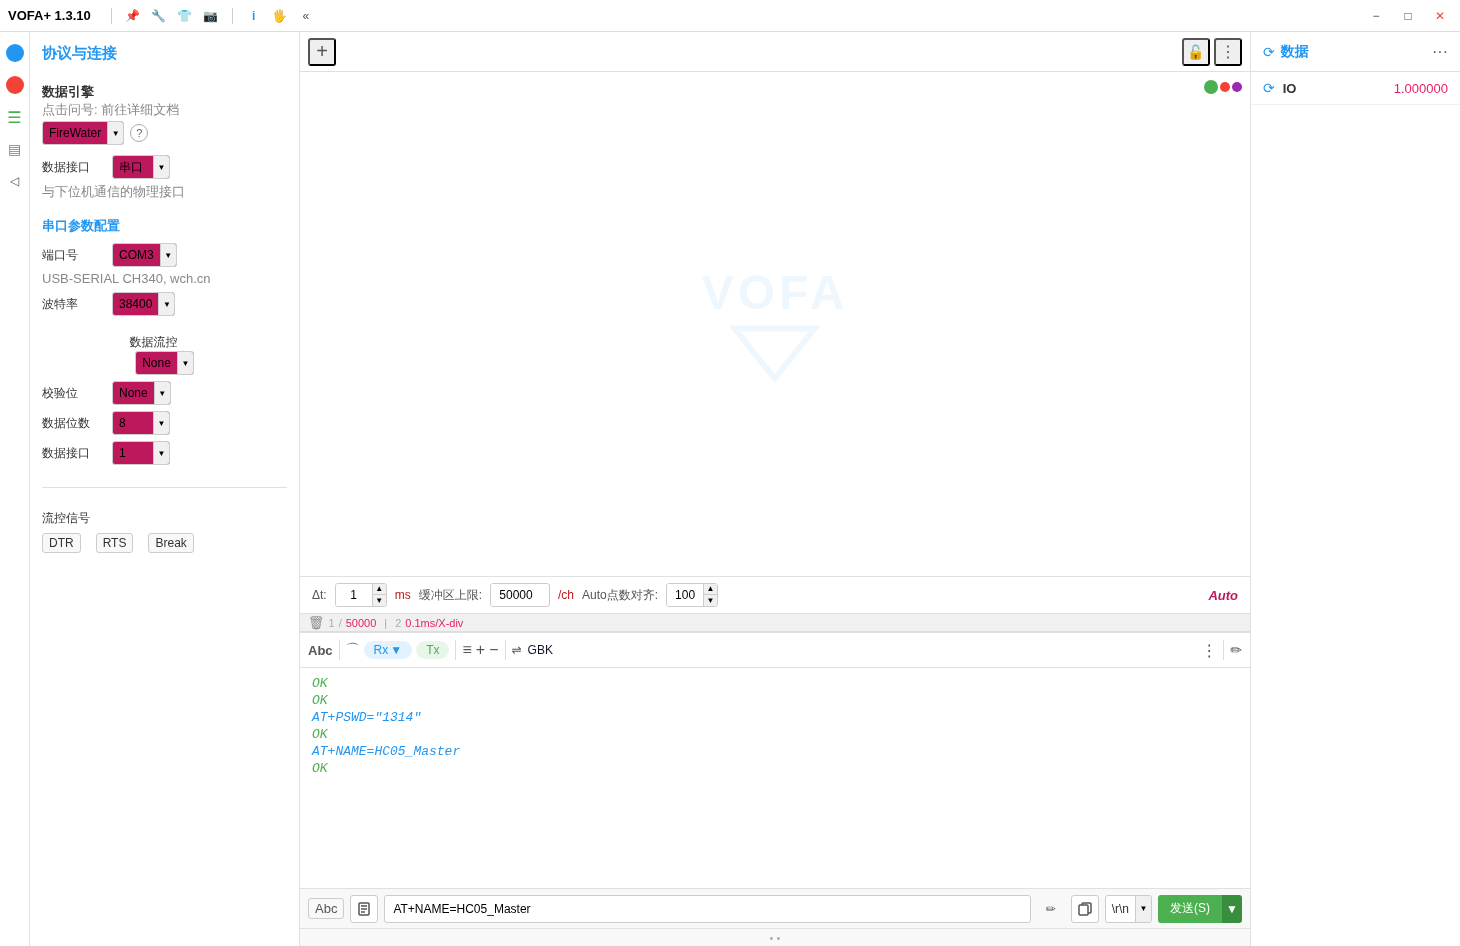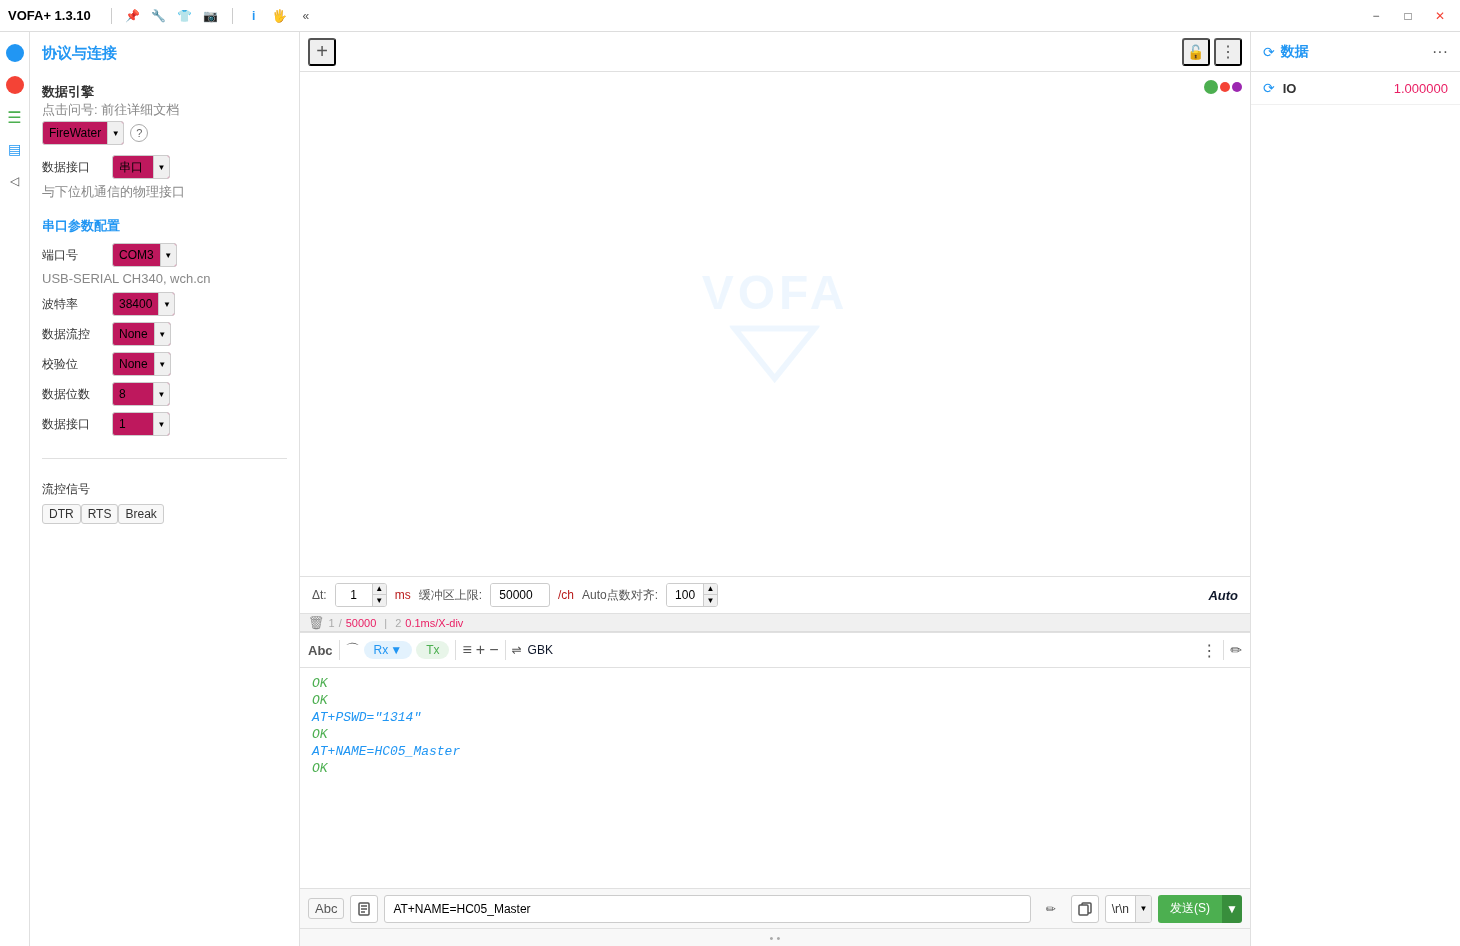--- a/index.html
+++ b/index.html
@@ -35,42 +35,42 @@
 
     .question-mark { width: 18px; height: 18px; border-radius: 50%; border: 1px solid #aaa; display: flex; align-items: center; justify-content: center; font-size: 11px; color: #666; cursor: pointer; }
 
     .param-row { display: flex; align-items: center; margin-bottom: 4px; }
     .param-label { font-size: 12px; color: #333; width: 70px; }
 
     .divider { height: 1px; background: #e0e0e0; margin: 8px 0; }
 
     .flow-section { margin-top: 4px; }
     .flow-title { font-size: 12px; color: #333; margin-bottom: 6px; }
-    .flow-buttons { display: flex; gap: 0; }
+    .flow-buttons { display: flex; gap: 15px; }
     .flow-btn { font-size: 12px; color: #333; padding: 2px 6px; border: 1px solid #ccc; border-radius: 3px; background: #f8f8f8; cursor: pointer; }
 
     
     .main-content { flex: 1; display: flex; flex-direction: column; background: #f5f5f5; }
 
     
     .chart-toolbar { height: 40px; background: #fff; border-bottom: 1px solid #e0e0e0; display: flex; align-items: center; padding: 0 8px; gap: 4px; }
     .toolbar-btn { width: 28px; height: 28px; display: flex; align-items: center; justify-content: center; cursor: pointer; border-radius: 3px; color: #555; font-size: 16px; }
     .toolbar-spacer { flex: 1; }
 
     
     .chart-area { flex: 1; background: #fff; position: relative; display: flex; align-items: center; justify-content: center; }
     .vofa-watermark { position: absolute; top: 50%; left: 50%; transform: translate(-50%, -50%); opacity: 0.15; }
     .vofa-text { font-size: 48px; color: #90caf9; letter-spacing: 4px; font-weight: bold; }
 
     
     .chart-controls { height: 38px; background: #fff; border-top: 1px solid #e0e0e0; border-bottom: 1px solid #e0e0e0; display: flex; align-items: center; padding: 0 12px; gap: 8px; font-size: 12px; }
     .ctrl-label { color: #555; }
     .ctrl-unit { color: #b91c1c; }
     .ctrl-spacer { flex: 1; }
-    .auto-label { font-size: 13px; font-style: italic; font-weight: bold; color: #0f172a; }
+    .auto-label { font-size: 13px; font-style: italic; font-weight: bold; color: #be185d; }
     .dot-green { width: 14px; height: 14px; border-radius: 50%; background: #4caf50; }
     .dot-red { width: 10px; height: 10px; border-radius: 50%; background: #f44336; }
     .dot-purple { width: 10px; height: 10px; border-radius: 50%; background: #9c27b0; }
 
     
     .slider-row { height: 18px; background: #f0f0f0; border-bottom: 1px solid #ddd; position: relative; }
     .slider-info { position: absolute; left: 0; top: 0; height: 100%; display: flex; align-items: center; padding: 0 8px; gap: 4px; font-size: 11px; color: #888; }
 
     
     .serial-toolbar { height: 36px; background: #fff; border-top: 1px solid #e0e0e0; border-bottom: 1px solid #e0e0e0; display: flex; align-items: center; padding: 0 8px; gap: 4px; }
@@ -196,21 +196,21 @@
       <div class="hint-text">USB-SERIAL CH340, wch.cn</div>
 
       <div class="param-row" style="margin-top:6px;">
         <span class="param-label label">波特率</span>
         <div class="input-with-dropdown">
           <span class="input-val">38400</span>
           <span class="dropdown-arrow">▼</span>
         </div>
       </div>
 
-      <div class="param-row" style="margin-top:6px;">
+      <div class="param-row" style="margin-top:18px;flex-direction:column;">
         <span class="param-label label">数据流控</span>
         <div class="input-with-dropdown">
           <span class="input-val">None</span>
           <span class="dropdown-arrow">▼</span>
         </div>
       </div>
 
       <div class="param-row" style="margin-top:6px;">
         <span class="param-label label">校验位</span>
         <div class="input-with-dropdown">

